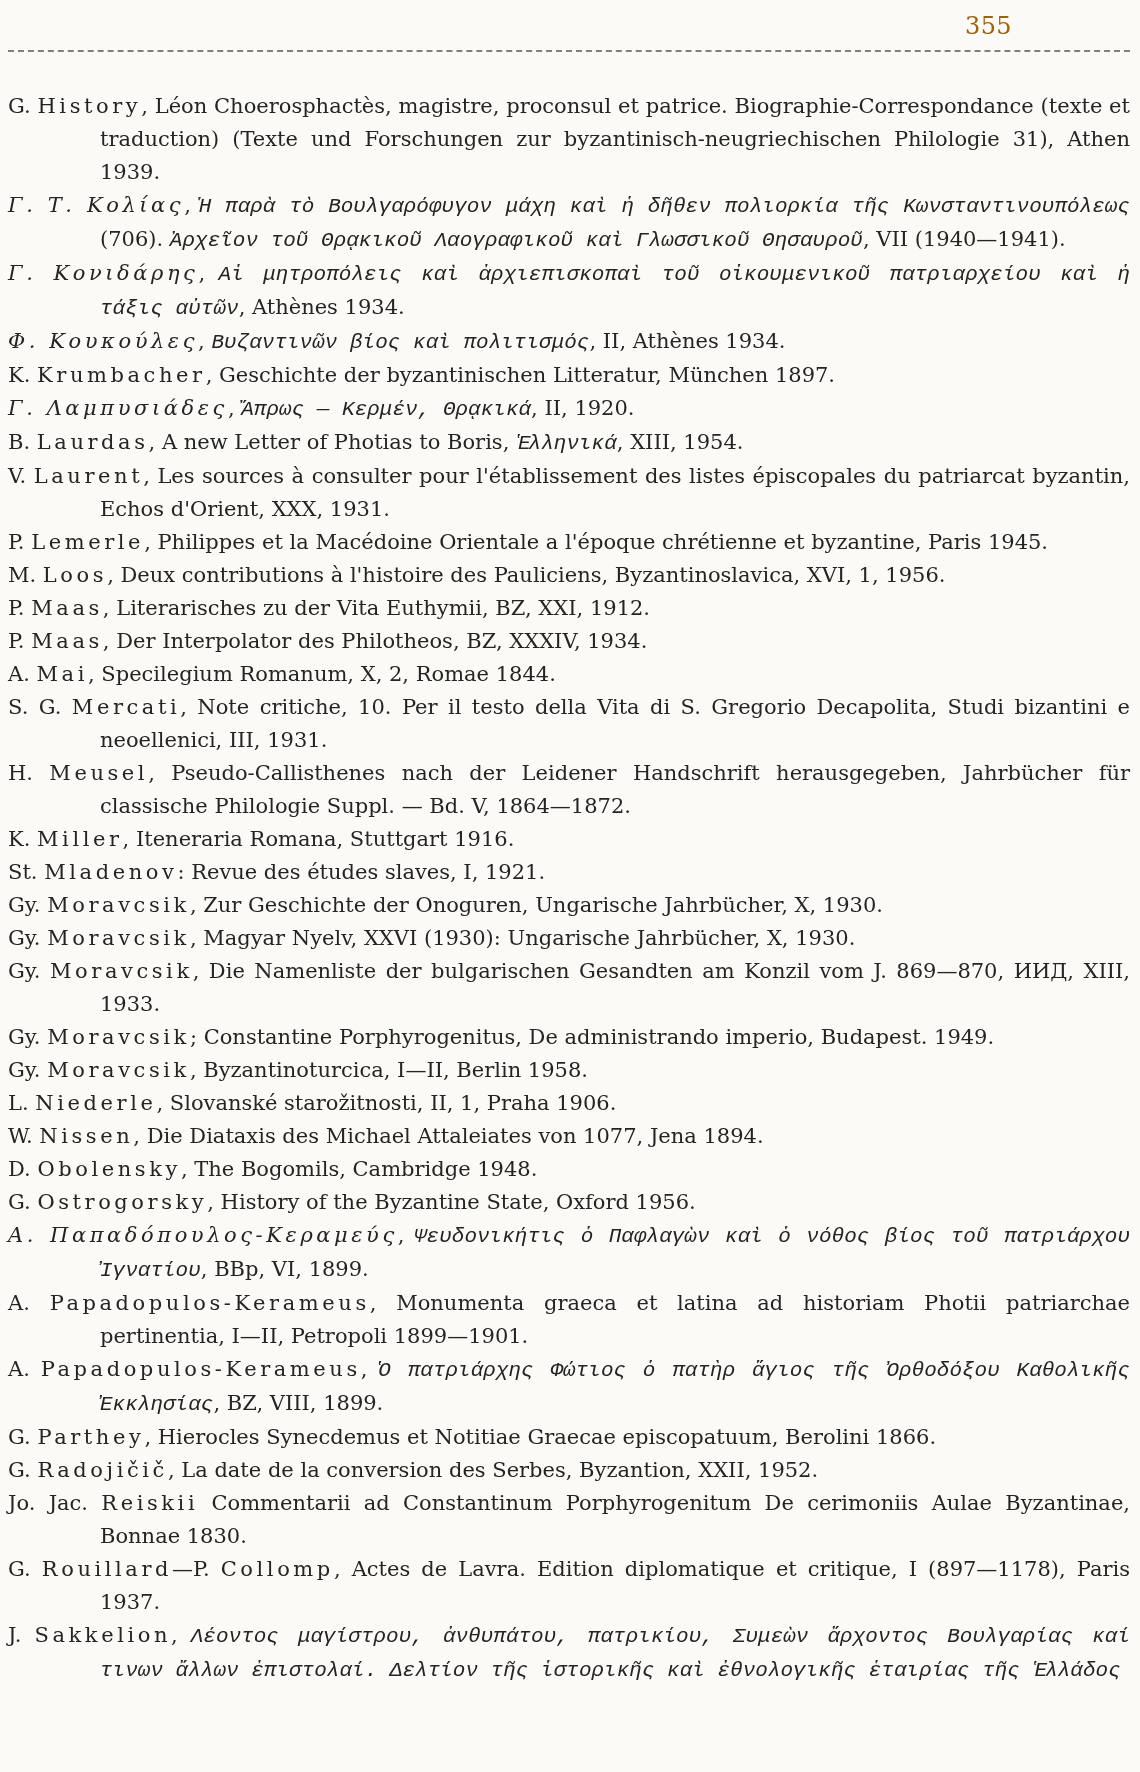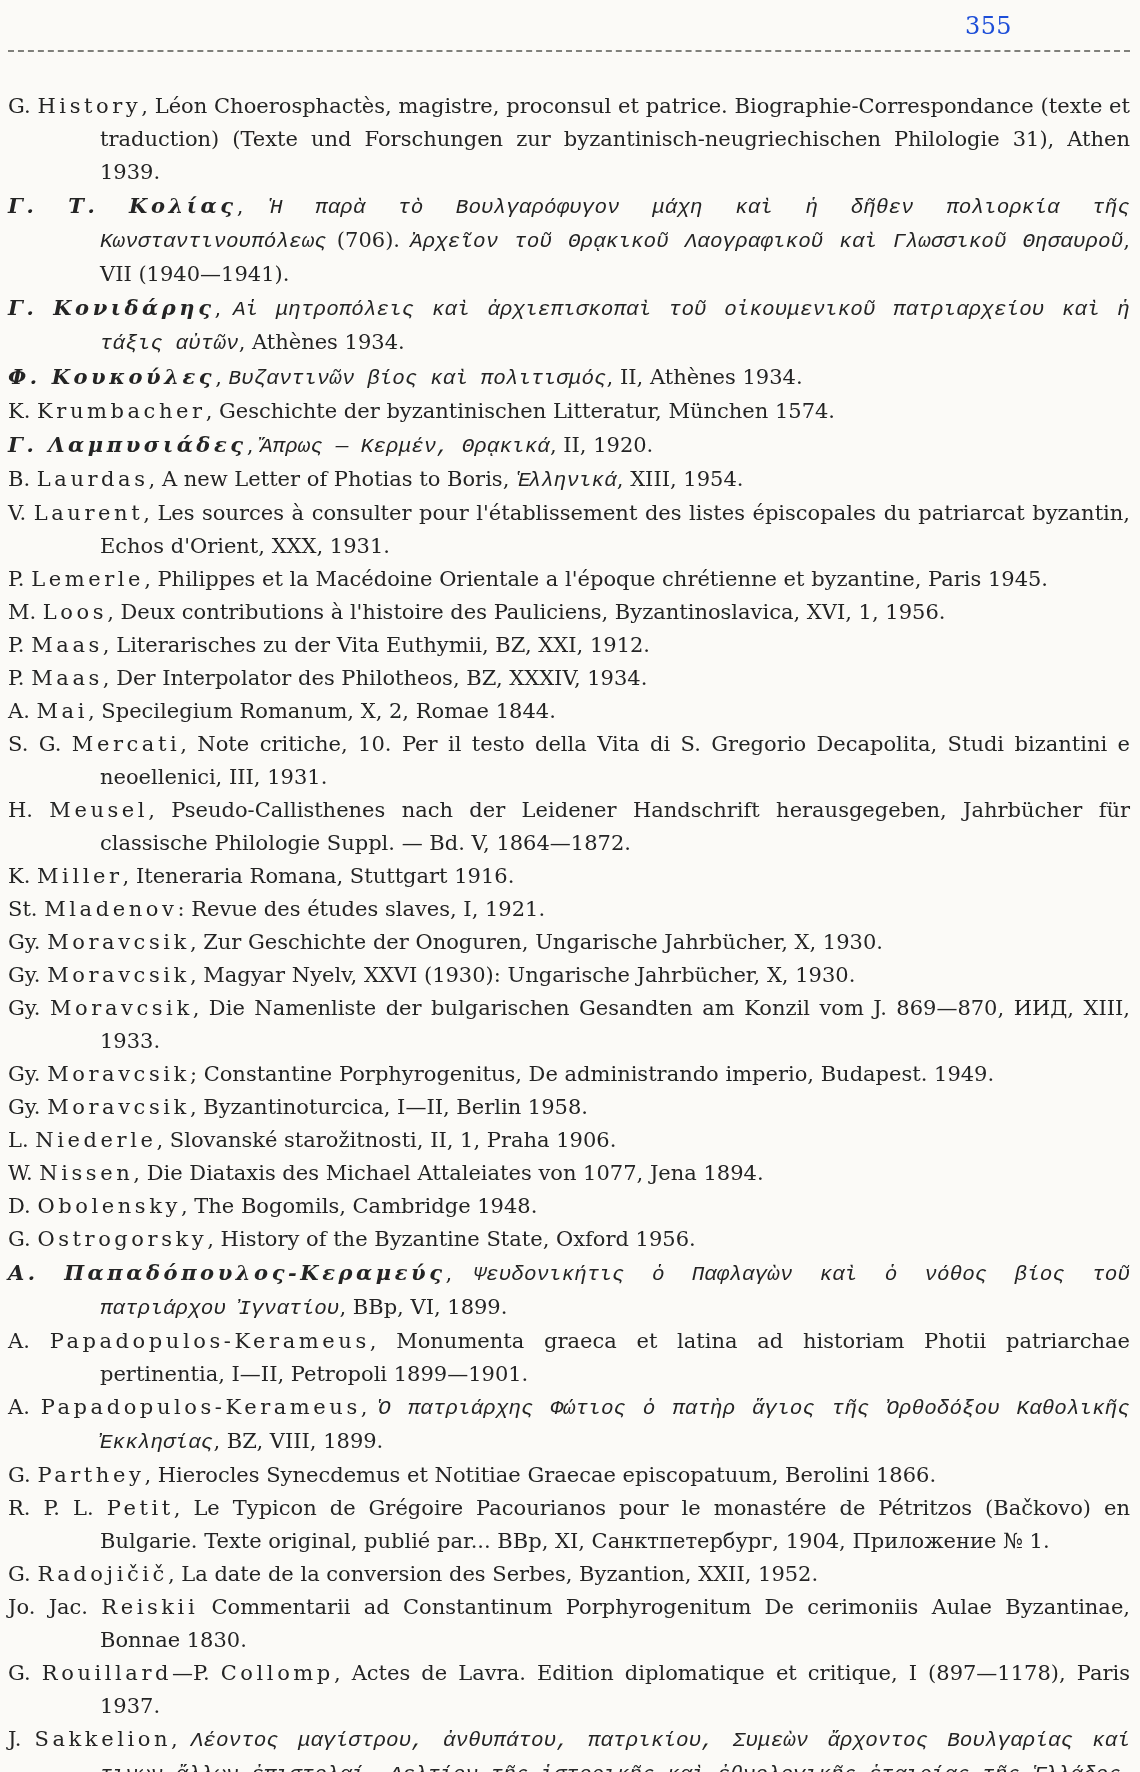--- a/index.html
+++ b/index.html
@@ -24,21 +24,21 @@
     text-align: center;
     font-size: 19px;
     color: #3a3a3a;
     letter-spacing: 0.02em;
   }
   .page-num {
     position: absolute;
     right: 118px;
     top: -2px;
     font-size: 24px;
-    color: #1d4ed8;
+    color: #a16207;
   }
   .head-rule {
     border: none;
     border-top: 2px dashed #6b6b66;
     margin: 6px 0 0 0;
     height: 0;
     opacity: 0.85;
   }
   .bib {
     margin-top: 38px;
@@ -47,39 +47,39 @@
     margin: 0;
     font-size: 21px;
     line-height: 33px;
     text-align: justify;
     padding-left: 92px;
     text-indent: -92px;
   }
   .seg-rm { font-style: normal; }
   .seg-sp { letter-spacing: 0.17em; }
   .seg-it { font-style: italic; font-family: Liberation Mono, monospace; }
-  .seg-spit { font-style: italic; letter-spacing: 0.17em; font-weight: bold; }
+  .seg-spit { font-style: italic; letter-spacing: 0.17em; }
 </style>
 </head>
 <body>
 
 <div class="page">
 
   <div class="running-head">
     <span class="page-num">355</span>
   </div>
 
   <hr class="head-rule">
 
   <div class="bib">
       <p class="entry"><span class="seg-rm">G. </span><span class="seg-sp">History</span><span class="seg-rm">, Léon Choerosphactès, magistre, proconsul et patrice. Biographie-Correspondance (texte et traduction) (Texte und Forschungen zur byzantinisch-neugriechischen Philologie 31), Athen 1939.</span></p>
       <p class="entry"><span class="seg-spit">Γ. Τ. Κολίας</span><span class="seg-rm">, </span><span class="seg-it">Ἡ παρὰ τὸ Βουλγαρόφυγον μάχη καὶ ἡ δῆθεν πολιορκία τῆς Κωνσταντινουπόλεως</span><span class="seg-rm"> (706). </span><span class="seg-it">Ἀρχεῖον τοῦ Θρᾳκικοῦ Λαογραφικοῦ καὶ Γλωσσικοῦ Θησαυροῦ</span><span class="seg-rm">, VII (1940—1941).</span></p>
       <p class="entry"><span class="seg-spit">Γ. Κονιδάρης</span><span class="seg-rm">, </span><span class="seg-it">Αἱ μητροπόλεις καὶ ἀρχιεπισκοπαὶ τοῦ οἰκουμενικοῦ πατριαρχείου καὶ ἡ τάξις αὐτῶν</span><span class="seg-rm">, Athènes 1934.</span></p>
       <p class="entry"><span class="seg-spit">Φ. Κουκούλες</span><span class="seg-rm">, </span><span class="seg-it">Βυζαντινῶν βίος καὶ πολιτισμός</span><span class="seg-rm">, II, Athènes 1934.</span></p>
-      <p class="entry"><span class="seg-rm">K. </span><span class="seg-sp">Krumbacher</span><span class="seg-rm">, Geschichte der byzantinischen Litteratur, München 1574.</span></p>
+      <p class="entry"><span class="seg-rm">K. </span><span class="seg-sp">Krumbacher</span><span class="seg-rm">, Geschichte der byzantinischen Litteratur, München 1897.</span></p>
       <p class="entry"><span class="seg-spit">Γ. Λαμπυσιάδες</span><span class="seg-rm">, </span><span class="seg-it">Ἄπρως — Κερμέν, Θρᾳκικά</span><span class="seg-rm">, II, 1920.</span></p>
       <p class="entry"><span class="seg-rm">B. </span><span class="seg-sp">Laurdas</span><span class="seg-rm">, A new Letter of Photias to Boris, </span><span class="seg-it">Ἑλληνικά</span><span class="seg-rm">, XIII, 1954.</span></p>
       <p class="entry"><span class="seg-rm">V. </span><span class="seg-sp">Laurent</span><span class="seg-rm">, Les sources à consulter pour l'établissement des listes épiscopales du patriarcat byzantin, Echos d'Orient, XXX, 1931.</span></p>
       <p class="entry"><span class="seg-rm">P. </span><span class="seg-sp">Lemerle</span><span class="seg-rm">, Philippes et la Macédoine Orientale a l'époque chrétienne et byzantine, Paris 1945.</span></p>
       <p class="entry"><span class="seg-rm">M. </span><span class="seg-sp">Loos</span><span class="seg-rm">, Deux contributions à l'histoire des Pauliciens, Byzantinoslavica, XVI, 1, 1956.</span></p>
       <p class="entry"><span class="seg-rm">P. </span><span class="seg-sp">Maas</span><span class="seg-rm">, Literarisches zu der Vita Euthymii, BZ, XXI, 1912.</span></p>
       <p class="entry"><span class="seg-rm">P. </span><span class="seg-sp">Maas</span><span class="seg-rm">, Der Interpolator des Philotheos, BZ, XXXIV, 1934.</span></p>
       <p class="entry"><span class="seg-rm">A. </span><span class="seg-sp">Mai</span><span class="seg-rm">, Specilegium Romanum, X, 2, Romae 1844.</span></p>
       <p class="entry"><span class="seg-rm">S. G. </span><span class="seg-sp">Mercati</span><span class="seg-rm">, Note critiche, 10. Per il testo della Vita di S. Gregorio Decapolita, Studi bizantini e neoellenici, III, 1931.</span></p>
       <p class="entry"><span class="seg-rm">H. </span><span class="seg-sp">Meusel</span><span class="seg-rm">, Pseudo-Callisthenes nach der Leidener Handschrift herausgegeben, Jahrbücher für classische Philologie Suppl. — Bd. V, 1864—1872.</span></p>
@@ -91,20 +91,19 @@
       <p class="entry"><span class="seg-rm">Gy. </span><span class="seg-sp">Moravcsik</span><span class="seg-rm">; Constantine Porphyrogenitus, De administrando imperio, Budapest. 1949.</span></p>
       <p class="entry"><span class="seg-rm">Gy. </span><span class="seg-sp">Moravcsik</span><span class="seg-rm">, Byzantinoturcica, I—II, Berlin 1958.</span></p>
       <p class="entry"><span class="seg-rm">L. </span><span class="seg-sp">Niederle</span><span class="seg-rm">, Slovanské starožitnosti, II, 1, Praha 1906.</span></p>
       <p class="entry"><span class="seg-rm">W. </span><span class="seg-sp">Nissen</span><span class="seg-rm">, Die Diataxis des Michael Attaleiates von 1077, Jena 1894.</span></p>
       <p class="entry"><span class="seg-rm">D. </span><span class="seg-sp">Obolensky</span><span class="seg-rm">, The Bogomils, Cambridge 1948.</span></p>
       <p class="entry"><span class="seg-rm">G. </span><span class="seg-sp">Ostrogorsky</span><span class="seg-rm">, History of the Byzantine State, Oxford 1956.</span></p>
       <p class="entry"><span class="seg-spit">Α. Παπαδόπουλος-Κεραμεύς</span><span class="seg-rm">, </span><span class="seg-it">Ψευδονικήτις ὁ Παφλαγὼν καὶ ὁ νόθος βίος τοῦ πατριάρχου Ἰγνατίου</span><span class="seg-rm">, BBp, VI, 1899.</span></p>
       <p class="entry"><span class="seg-rm">A. </span><span class="seg-sp">Papadopulos-Kerameus</span><span class="seg-rm">, Monumenta graeca et latina ad historiam Photii patriarchae pertinentia, I—II, Petropoli 1899—1901.</span></p>
       <p class="entry"><span class="seg-rm">A. </span><span class="seg-sp">Papadopulos-Kerameus</span><span class="seg-rm">, </span><span class="seg-it">Ὁ πατριάρχης Φώτιος ὁ πατὴρ ἅγιος τῆς Ὀρθοδόξου Καθολικῆς Ἐκκλησίας</span><span class="seg-rm">, BZ, VIII, 1899.</span></p>
       <p class="entry"><span class="seg-rm">G. </span><span class="seg-sp">Parthey</span><span class="seg-rm">, Hierocles Synecdemus et Notitiae Graecae episcopatuum, Berolini 1866.</span></p>
-      <p class="entry"><span class="seg-rm">R. P. L. </span><span class="seg-sp">Petit</span><span class="seg-rm">, Le Typicon de Grégoire Pacourianos pour le monastére de Pétritzos (Bačkovo) en Bulgarie. Texte original, publié par... BBp, XI, Санктпетербург, 1904, Приложение № 1.</span></p>
       <p class="entry"><span class="seg-rm">G. </span><span class="seg-sp">Radojičič</span><span class="seg-rm">, La date de la conversion des Serbes, Byzantion, XXII, 1952.</span></p>
       <p class="entry"><span class="seg-rm">Jo. Jac. </span><span class="seg-sp">Reiskii</span><span class="seg-rm"> Commentarii ad Constantinum Porphyrogenitum De cerimoniis Aulae Byzantinae, Bonnae 1830.</span></p>
       <p class="entry"><span class="seg-rm">G. </span><span class="seg-sp">Rouillard</span><span class="seg-rm">—P. </span><span class="seg-sp">Collomp</span><span class="seg-rm">, Actes de Lavra. Edition diplomatique et critique, I (897—1178), Paris 1937.</span></p>
       <p class="entry"><span class="seg-rm">J. </span><span class="seg-sp">Sakkelion</span><span class="seg-rm">, </span><span class="seg-it">Λέοντος μαγίστρου, ἀνθυπάτου, πατρικίου, Συμεὼν ἄρχοντος Βουλγαρίας καί τινων ἄλλων ἐπιστολαί. Δελτίον τῆς ἱστορικῆς καὶ ἐθνολογικῆς ἑταιρίας τῆς Ἑλλάδος</span></p>
     </div>
 
 </div>
 
 </body></html>

